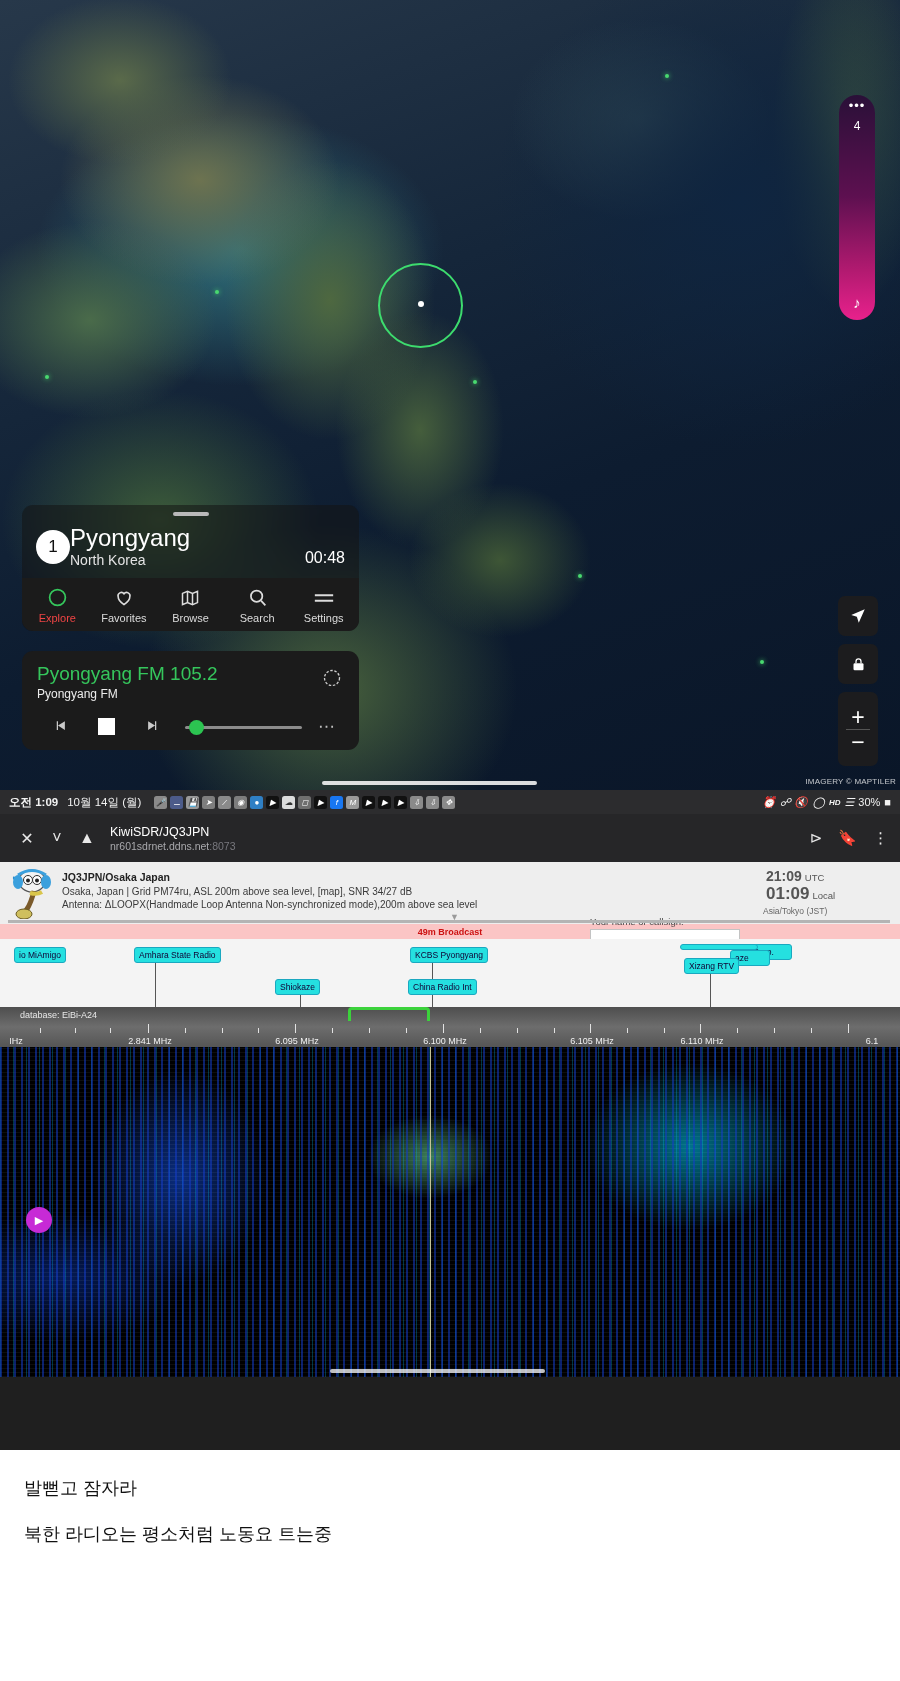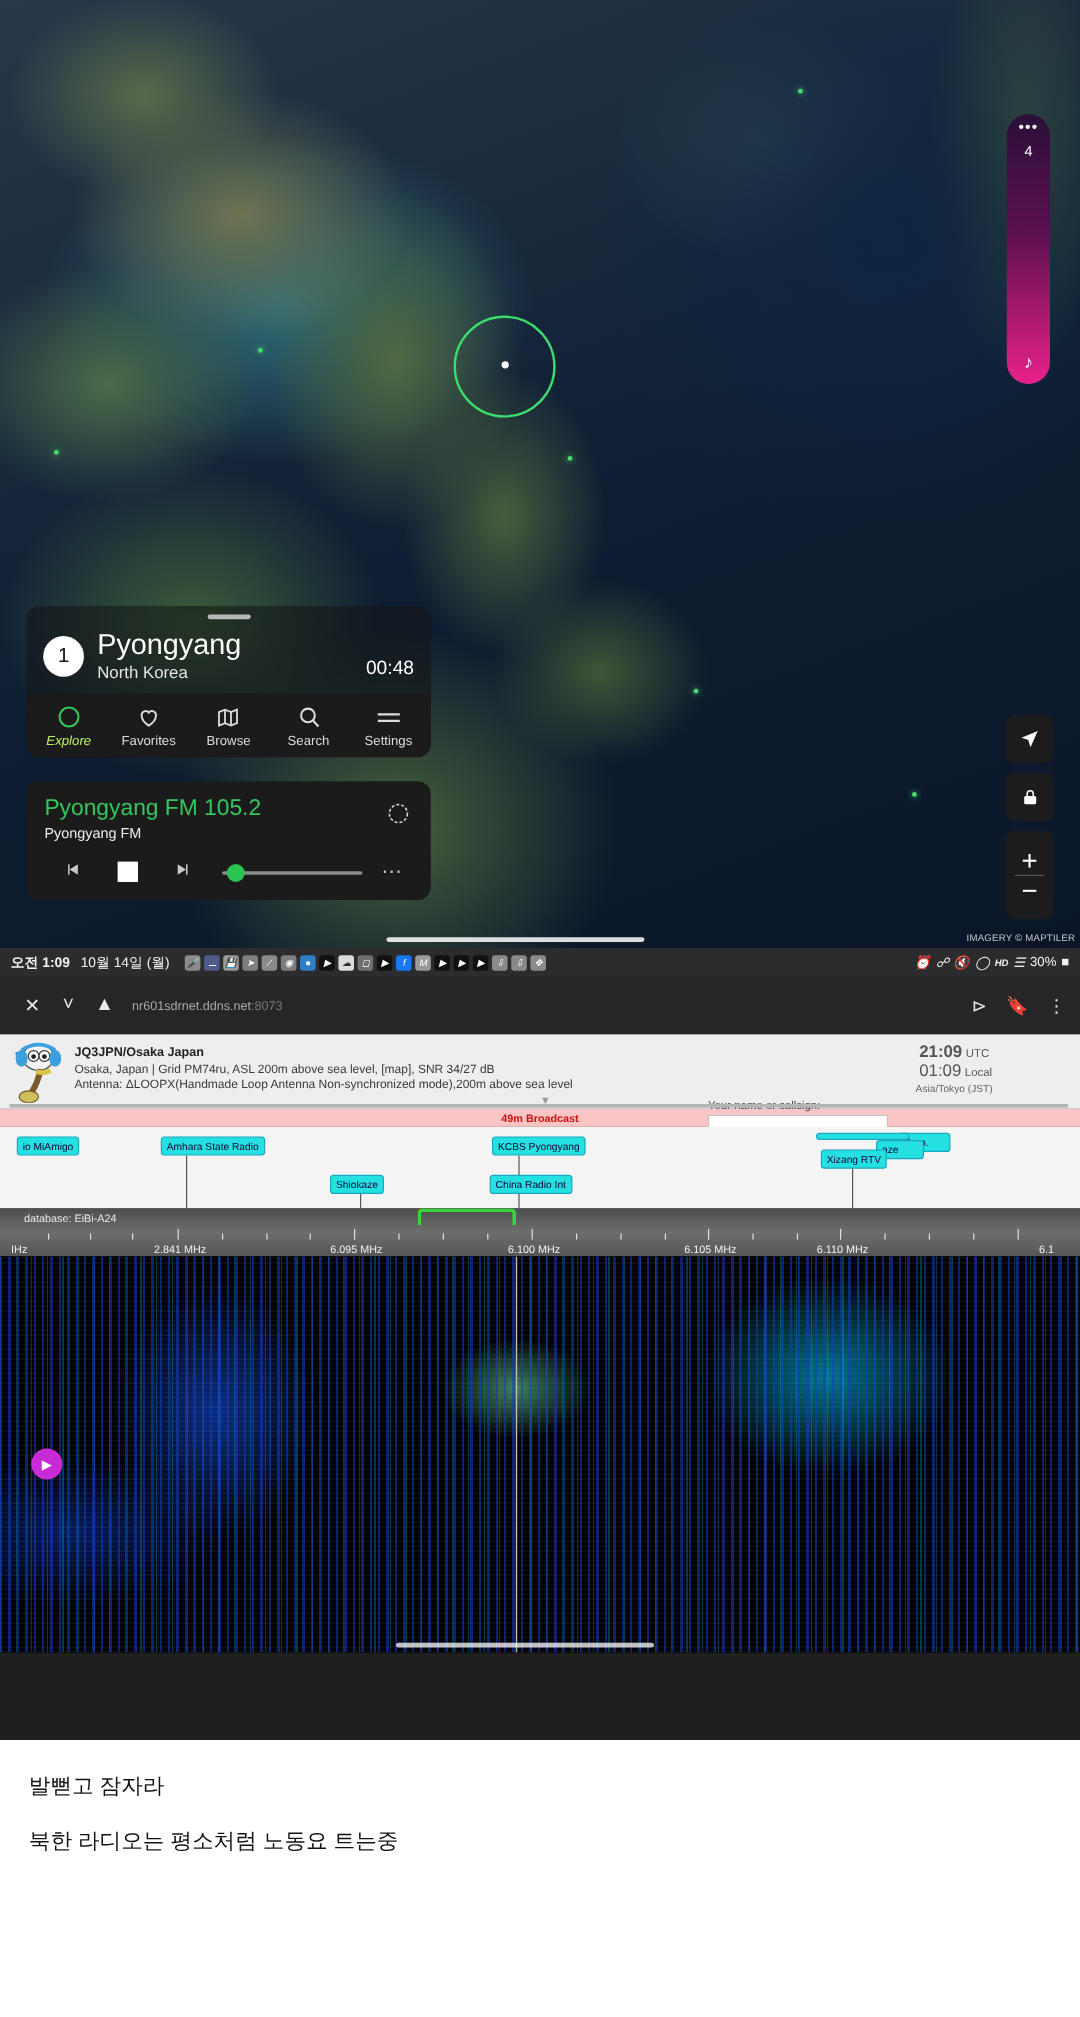--- a/index.html
+++ b/index.html
@@ -89,30 +89,30 @@
     backdrop-filter: blur(2px);
   }
   .grabber { width: 36px; height: 4px; border-radius: 2px; background: #b9b9b9;
              margin: 7px auto 6px; }
   .sheet-head { display: flex; align-items: flex-start; padding: 2px 14px 10px; }
   .rank {
     width: 34px; height: 34px; border-radius: 50%; background: #fff;
     color: #111; font-size: 17px; display: flex; align-items: center;
     justify-content: center; margin-top: 6px; flex: 0 0 auto;
   }
-  .sheet-titles { margin-left: 11px; flex: 1 1 auto; }
+  .sheet-titles { flex: 1 1 auto; }
   .city { font-size: 24px; color: #fff; line-height: 27px; font-weight: 400; }
   .country { font-size: 14px; color: #e4e4e4; margin-top: 1px; }
   .localtime { font-size: 16px; color: #fff; align-self: flex-end; margin-bottom: 1px; }
 
   .tabbar { display: flex; background: #1b1b1b; padding: 8px 2px 7px; }
   .tab { flex: 1; text-align: center; color: #dcdcdc; }
   .tab .glyph { height: 23px; display: flex; align-items: center; justify-content: center; }
   .tab .lbl { font-size: 11px; margin-top: 3px; }
-  .tab.active { color: #bef264; font-style: italic; }
+  .tab.active { color: #ef4444; }
 
   .player {
     position: absolute; left: 22px; top: 651px; width: 337px;
     background: #1b1b1b; border-radius: 11px; padding: 12px 15px 13px;
   }
   .pl-title { font-size: 19px; color: #35c65c; }
   .pl-sub { font-size: 12px; color: #ededed; margin-top: 2px; }
   .pl-clock { position: absolute; right: 17px; top: 17px; color: #cfcfcf; font-size: 18px; }
   .pl-controls { display: flex; align-items: center; margin-top: 15px; gap: 0; }
   .pl-btn { color: #c9c9c9; font-size: 15px; width: 46px; text-align: center; }
@@ -368,20 +368,21 @@
       <span>30%</span>
       <i>■</i>
     </span>
   </div>
 
   <div class="browserbar">
     <div class="bb-ic">✕</div>
     <div class="bb-ic">˅</div>
     <div class="bb-ic">▲</div>
     <div class="bb-titles">
+      <div class="bb-title">KiwiSDR/JQ3JPN</div>
       <div class="bb-url">
         <span>nr601sdrnet.ddns.net</span><span class="port">:8073</span>
       </div>
     </div>
     <div class="bb-right">
       <span>⊳</span>
       <span>🔖</span>
       <span>⋮</span>
     </div>
   </div>
@@ -410,21 +411,21 @@
     </div>
     <div class="callsign-box">
       <div class="callsign-lbl">Your name or callsign:</div>
       <div class="callsign-input"></div>
     </div>
     <div class="clocks">
       <div class="clk">
         <span style="font-size:14px;font-weight:700">21:09</span><span>UTC</span>
       </div>
       <div class="clk">
-        <span style="font-size:14px;font-weight:400">01:09</span><span>Local</span>
+        <span style="font-size:17px;font-weight:700">01:09</span><span>Local</span>
       </div>
       <div class="tz">Asia/Tokyo (JST)</div>
     </div>
     <div class="hscroll-arrow">▼</div>
     <div class="hscroll"></div>
   </div>
 
   <div class="bandbar">49m Broadcast</div>
 
   <div class="labels-area">

